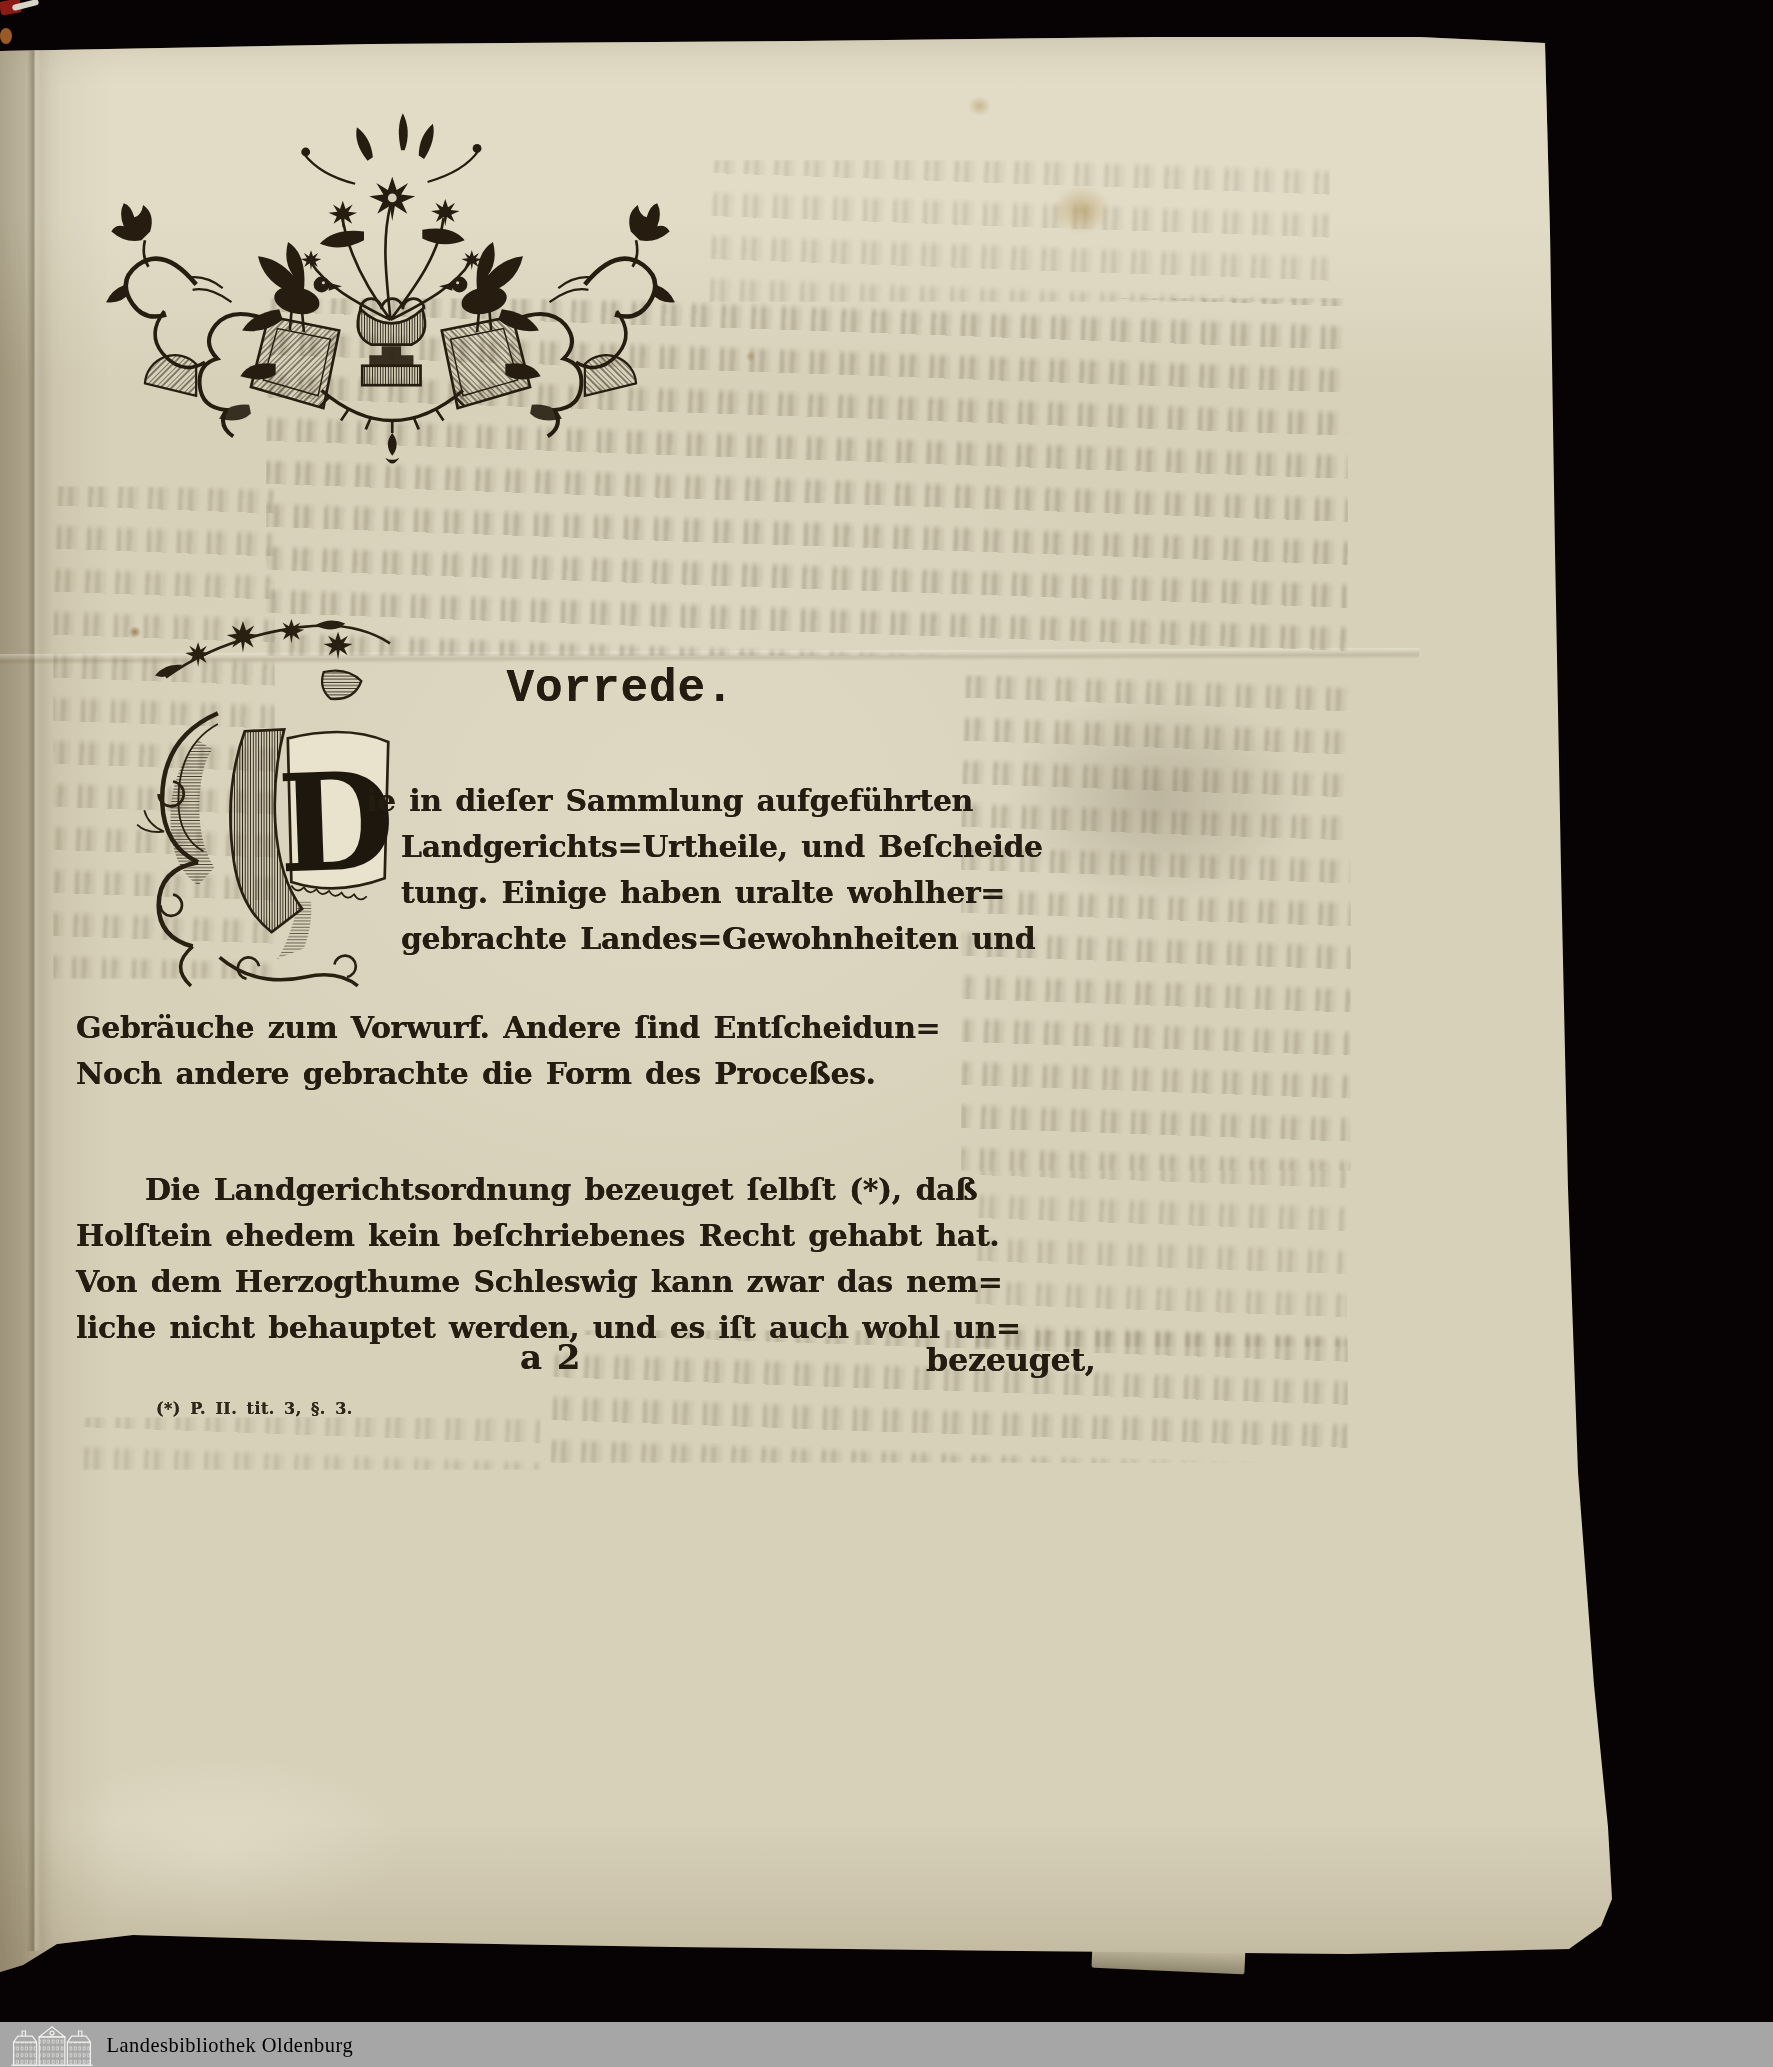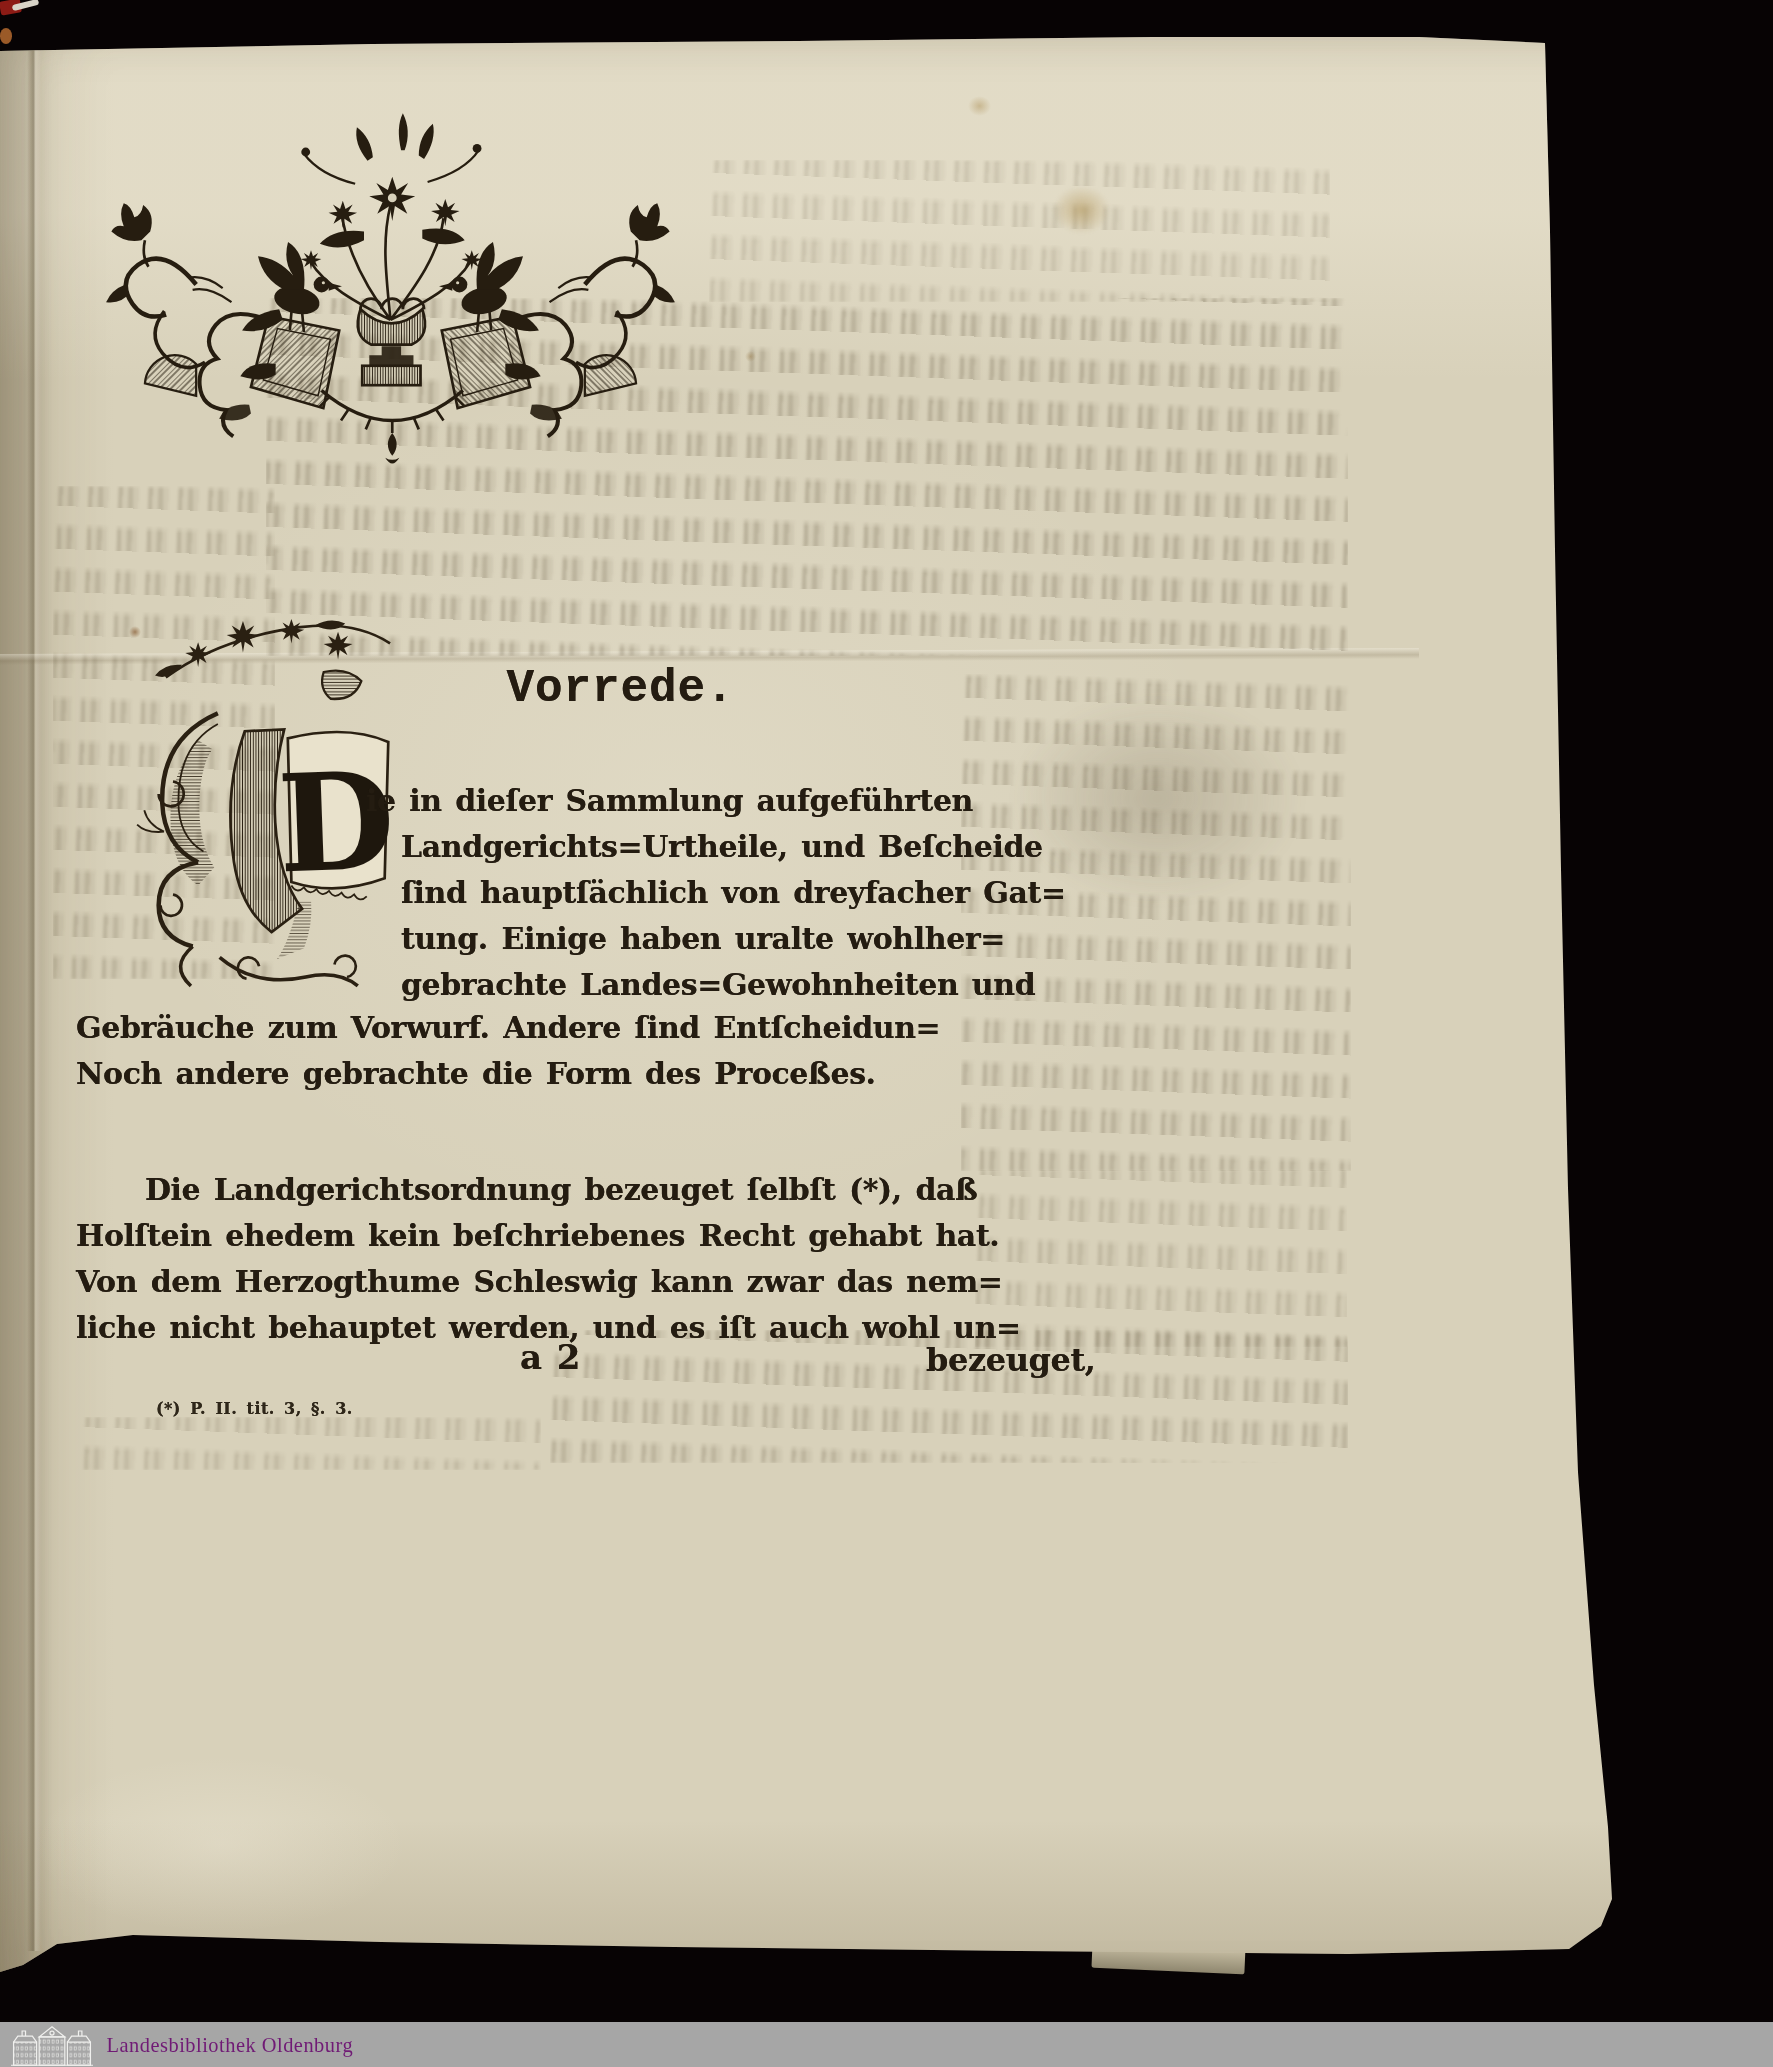--- a/index.html
+++ b/index.html
@@ -45,21 +45,21 @@
   .footnote{font-size:16px;font-weight:700;letter-spacing:0.4px;color:#2e2619;text-align:right;}
   
   .orn{position:absolute;}
   
   .endband{position:absolute;border-radius:2.7px;}
   .underpage{position:absolute;left:1092px;top:1944px;width:153px;height:26.6px;
     background:linear-gradient(180deg,#cdc4a9,#8f876f);transform:rotate(2.5deg);border-radius:2.7px;}
   
   .footer-bar{position:absolute;left:0;top:2022px;width:1773px;height:46px;background:#a6a6a6;
     display:flex;align-items:center;gap:14px;padding-left:10.6px;box-sizing:border-box;}
-  .footer-label{color:#701a75;font-size:20.4px;letter-spacing:0.5px;font-family:"Liberation Serif","DejaVu Serif",serif;}
+  .footer-label{color:#000000;font-size:20.4px;letter-spacing:0.5px;font-family:"Liberation Serif","DejaVu Serif",serif;}
 </style>
 </head>
 <body>
 
 <div class="scene">
 
   <div class="underpage"></div>
 
   <div class="page">
     <div class="shade"></div>
@@ -179,21 +179,20 @@
       <path d="M208 330 q-10 44 -24 64 l30 -12 q10 -26 8 -52 z" fill="url(#in-h)" opacity=".7"></path>
       <path d="M120 392 q40 34 96 22 q36 -8 58 10" stroke="#2a2012" stroke-width="4" fill="none"></path>
       <path d="M150 416 a12 12 0 1 1 14 -14 M262 414 a12 12 0 1 0 -14 -14" stroke="#2a2012" stroke-width="3" fill="none"></path>
     </svg>
 
     <div class="ink title" style="left:372px;top:663px;width:497px;">Vorrede.</div>
 
     <div class="ink body-block p1a" style="left:401px;top:778px;">
       <div class="line">ie in dieſer Sammlung aufgeführten</div>
       <div class="line">Landgerichts=Urtheile, und Beſcheide</div>
-      <div class="line">ſind hauptſächlich von dreyfacher Gat=</div>
       <div class="line">tung.   Einige haben uralte wohlher=</div>
       <div class="line">gebrachte Landes=Gewohnheiten und</div>
     </div>
     <div class="ink body-block" style="left:76px;top:1005px;">
       <div class="line">Gebräuche zum Vorwurf.  Andere ſind Entſcheidun=</div>
       <div class="line">Noch andere gebrachte die Form des Proceßes.</div>
     </div>
     <div class="ink body-block p2" style="left:76px;top:1167px;">
       <div class="line">Die Landgerichtsordnung bezeuget ſelbſt (*), daß</div>
       <div class="line">Holſtein ehedem kein beſchriebenes Recht gehabt hat.</div>

